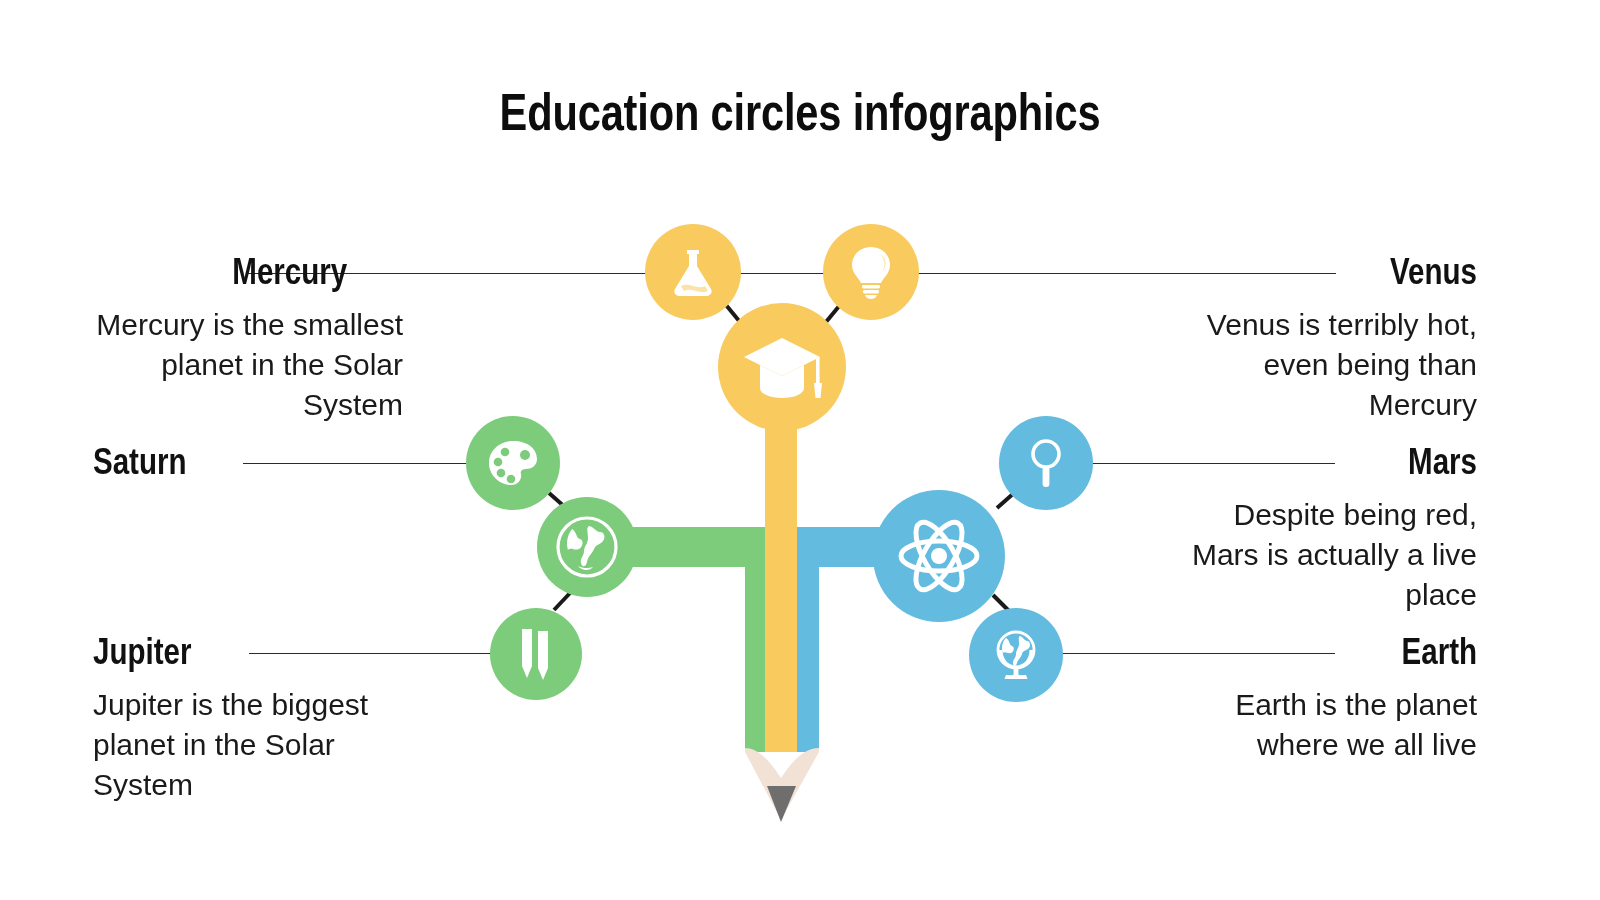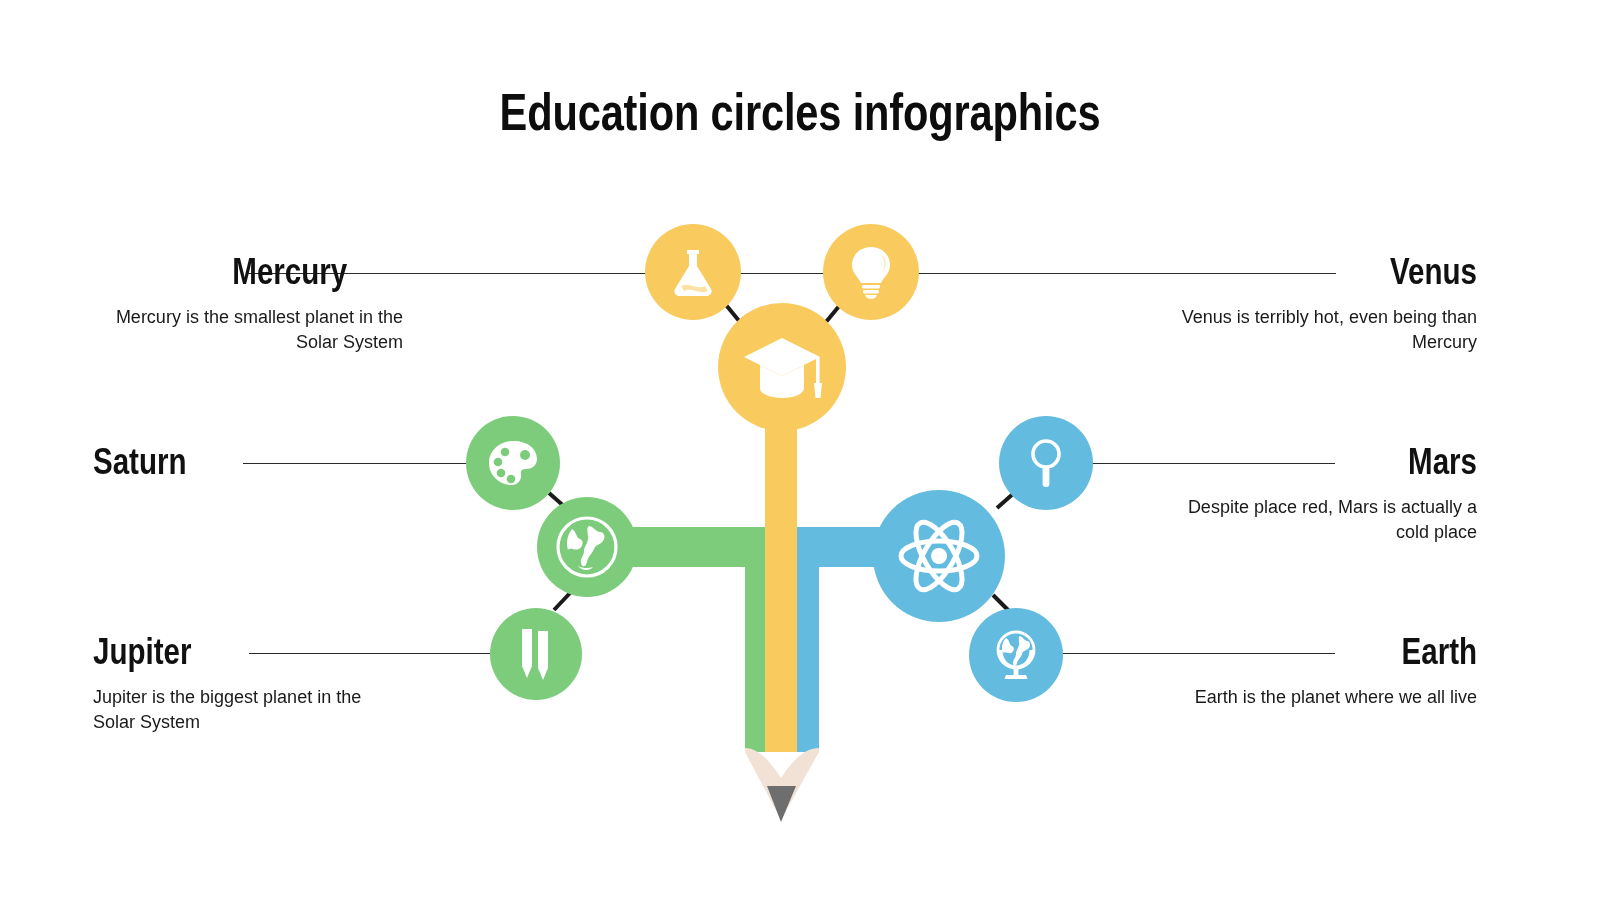--- a/index.html
+++ b/index.html
@@ -53,22 +53,22 @@
     white-space: nowrap;
     transform: scaleX(0.82);
   }
   .side-item.left .item-heading  { transform-origin: 0% 50%; }
   .side-item.right .item-heading { transform-origin: 100% 50%; }
 
   .side-item .item-desc {
     margin-top: 14px;
     font-family: "Liberation Sans", sans-serif;
     font-weight: normal;
-    font-size: 18px;
-    line-height: 25px;
+    font-size: 30px;
+    line-height: 40px;
     color: #1a1a1a;
     width: 310px;
   }
   .side-item.left  { text-align: left; }
   .side-item.right { text-align: right; }
   .side-item.right .item-desc { margin-left: auto; }
 
   
   .leader {
     position: absolute;
@@ -260,21 +260,21 @@
     <div class="item-desc">Jupiter is the biggest planet in the Solar System</div>
   </div>
 
   <div class="side-item right" style="left:1167px; top:253px; width:310px;">
     <div class="item-heading">Venus</div>
     <div class="item-desc">Venus is terribly hot, even being than Mercury</div>
   </div>
 
   <div class="side-item right" style="left:1167px; top:443px; width:310px;">
     <div class="item-heading">Mars</div>
-    <div class="item-desc">Despite place red, Mars is actually a cold place</div>
+    <div class="item-desc">Despite being red, Mars is actually a live place</div>
   </div>
 
   <div class="side-item right" style="left:1167px; top:633px; width:310px;text-align:right;">
     <div class="item-heading">Earth</div>
     <div class="item-desc">Earth is the planet where we all live</div>
   </div>
 
 </div>
 
 </body></html>

